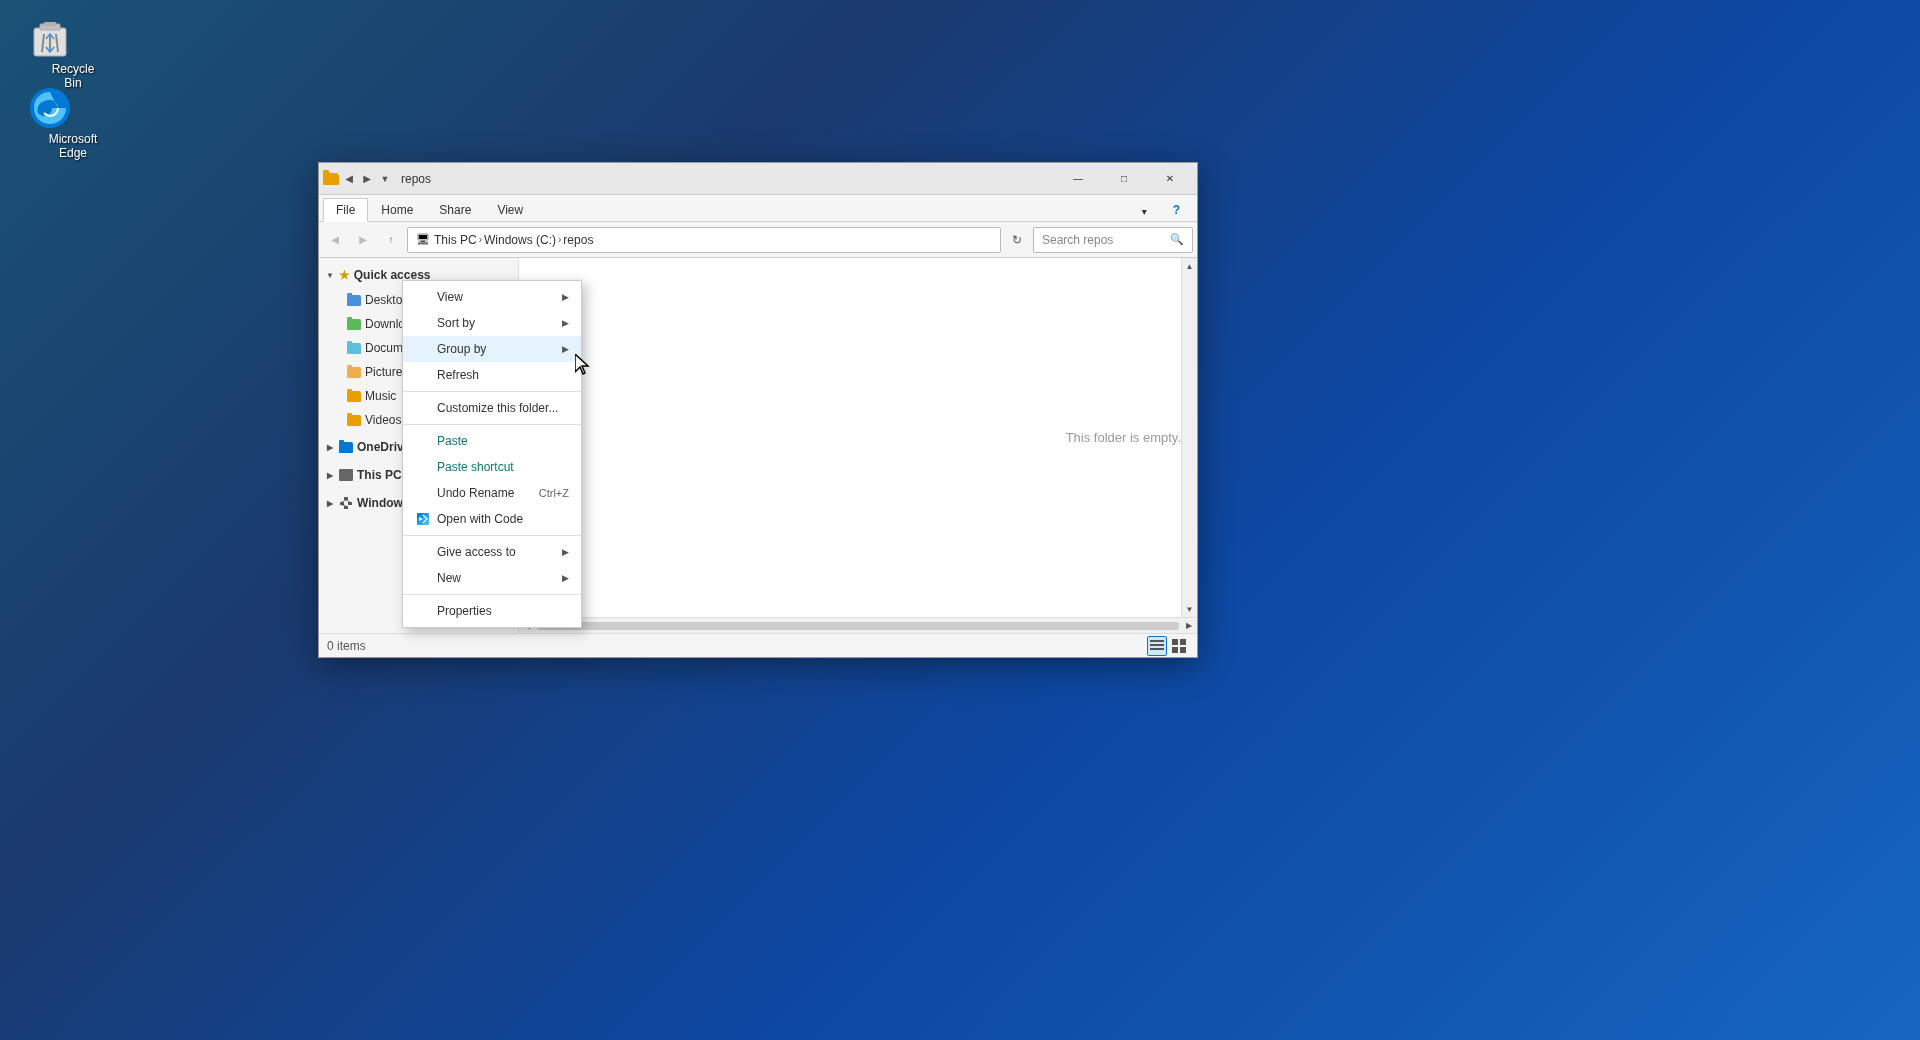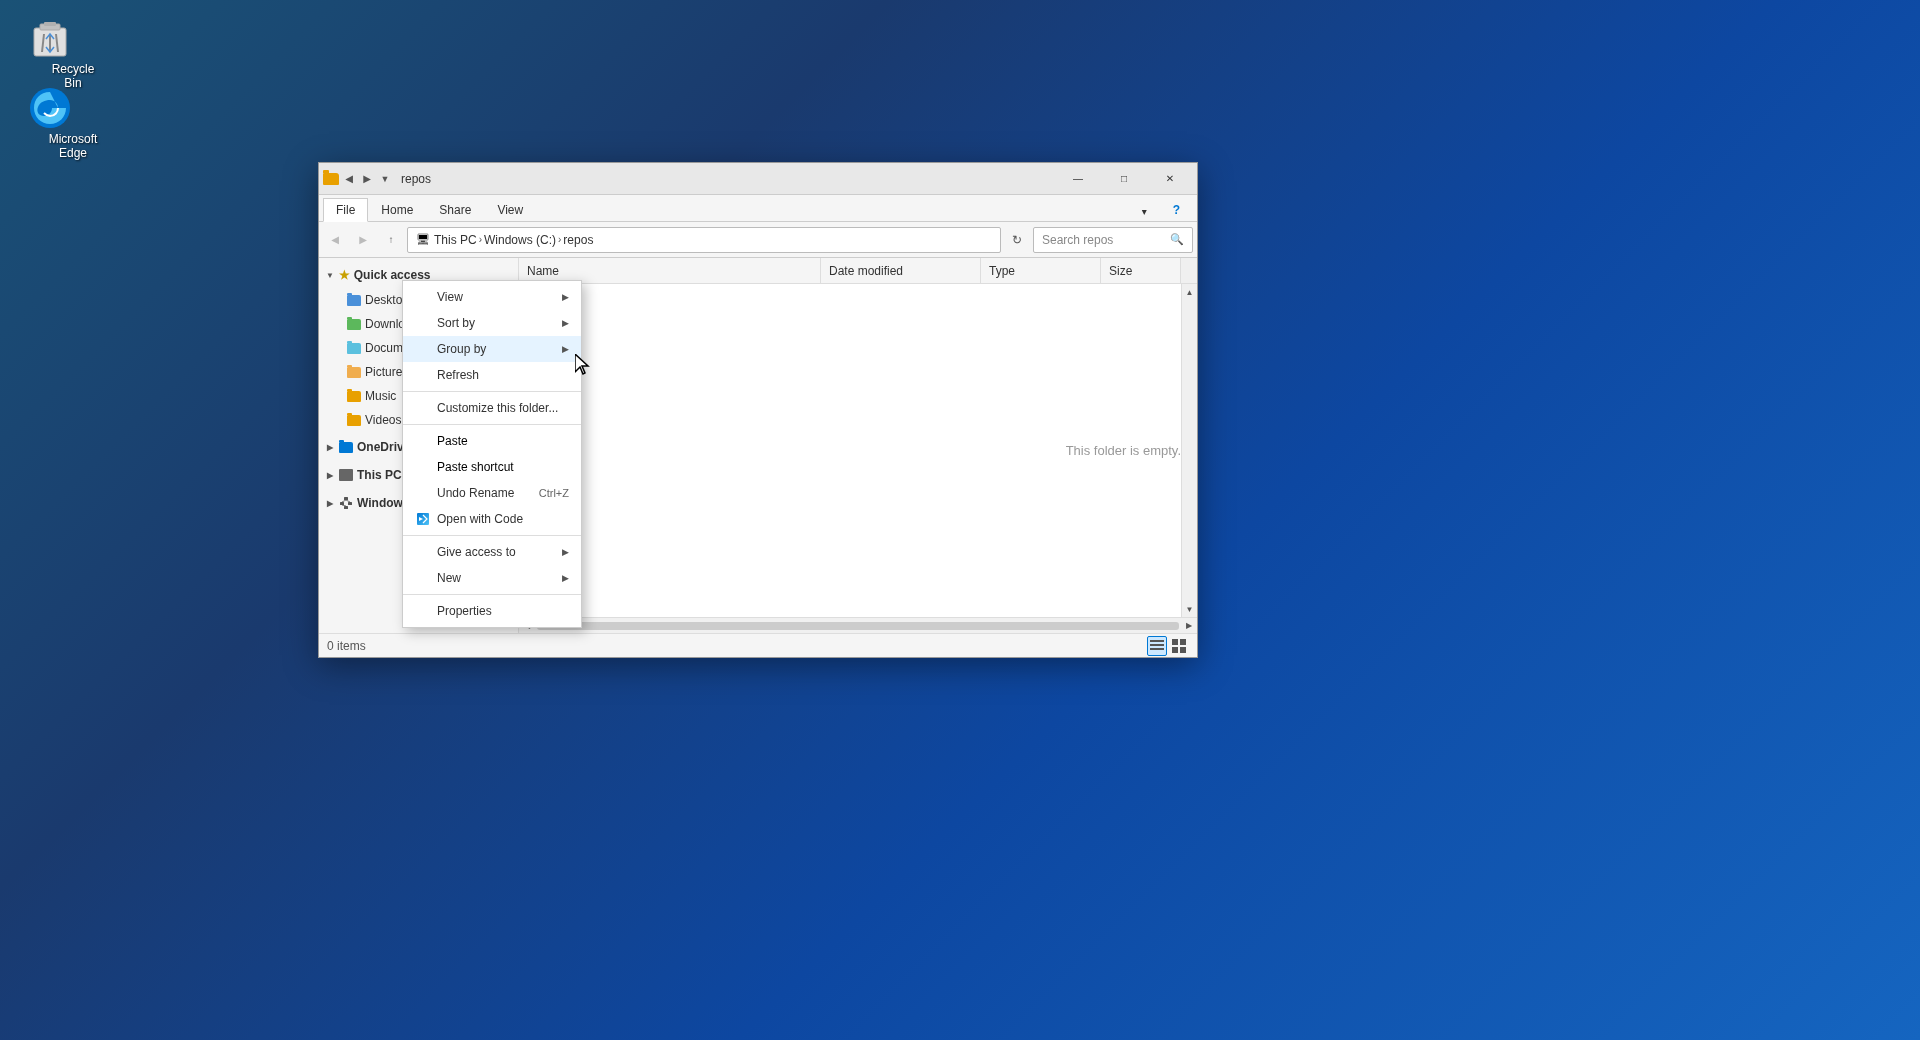--- a/index.html
+++ b/index.html
@@ -384,21 +384,21 @@
     .ctx-item {
       display: flex;
       align-items: center;
       height: 26px;
       padding: 0 12px;
       font-size: 12px;
       color: #333;
       cursor: pointer;
       position: relative;
     }
-    .ctx-item.disabled { color: #000000; cursor: default; }
+    .ctx-item.disabled { color: #0f766e; cursor: default; }
     .ctx-item.highlighted { background: #e5f3ff; }
     .ctx-item .shortcut {
       margin-left: auto;
       color: #666;
       font-size: 11px;
     }
     .ctx-item .arrow {
       margin-left: auto;
       font-size: 9px;
       color: #555;
@@ -594,27 +594,20 @@
               <line x1="7" y1="3" x2="11" y2="5" stroke="#555" stroke-width="0.8"></line>
               <line x1="3" y1="8" x2="7" y2="9" stroke="#555" stroke-width="0.8"></line>
             </svg>
           </div>
           <span>Windows</span>
         </div>
       </div>
     </div>
 
     <div class="file-area">
-      <div class="file-header">
-        <div class="file-header-cell name">Name</div>
-        <div class="file-header-cell date">Date modified</div>
-        <div class="file-header-cell type">Type</div>
-        <div class="file-header-cell size">Size</div>
-        <div style="width:16px; background:#f0f0f0;"></div>
-      </div>
       <div class="file-area-wrapper">
         <div style="flex:1; display:flex; align-items:center; justify-content:flex-end;">
           <span style="color:#999; font-size:13px;">This folder is empty.</span>
         </div>
 
         <div style="width:16px; background:#f0f0f0; border-left:1px solid #ddd; display:flex; flex-direction:column; align-items:center;">
           <div style="width:10px; height:16px; display:flex; align-items:center; justify-content:center; font-size:8px; color:#555;">▲</div>
           <div style="flex:1;"></div>
           <div style="width:10px; height:16px; display:flex; align-items:center; justify-content:center; font-size:8px; color:#555;">▼</div>
         </div>

